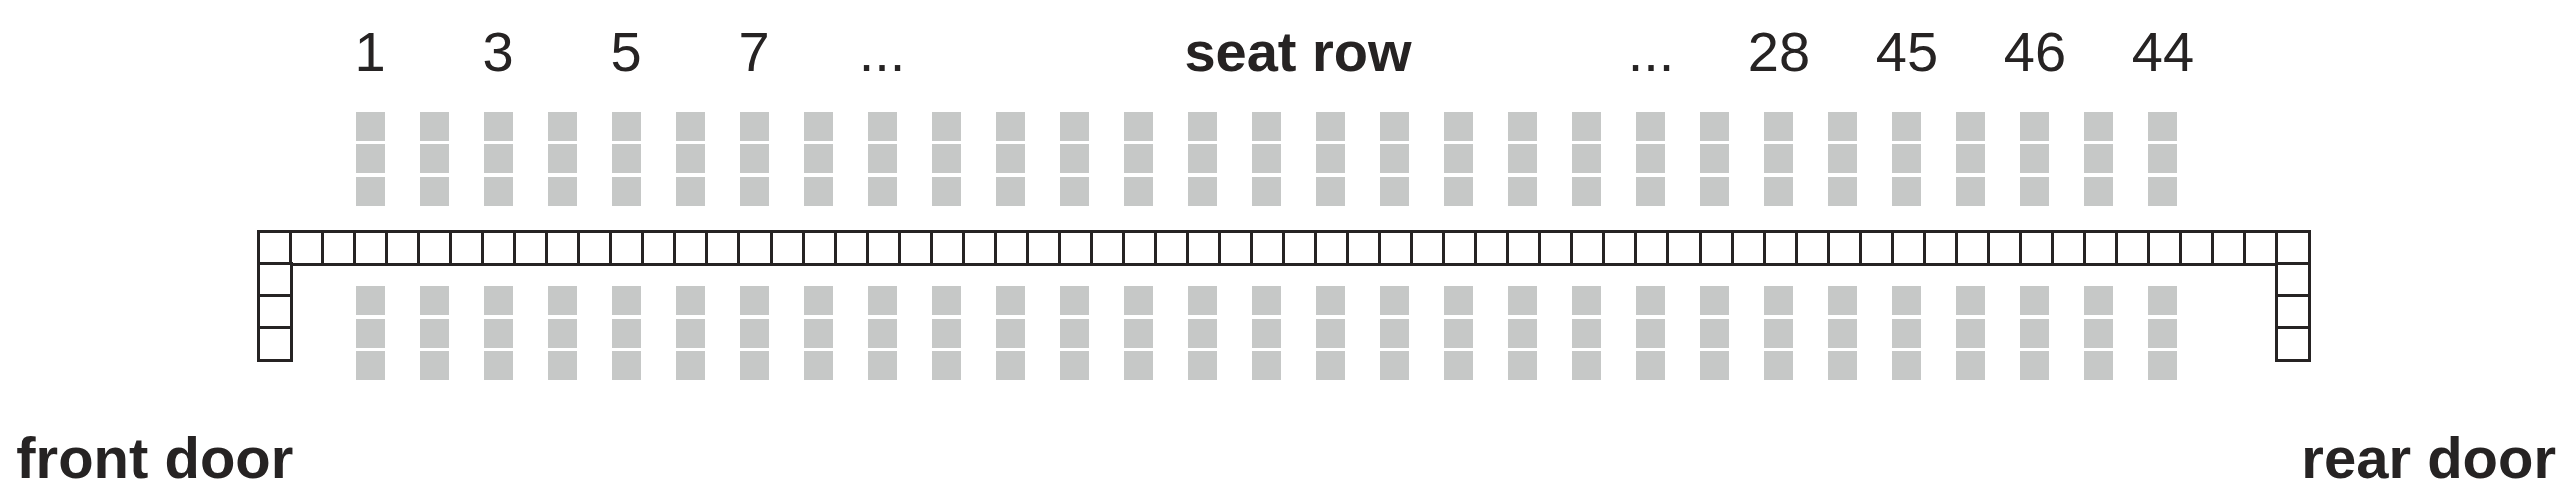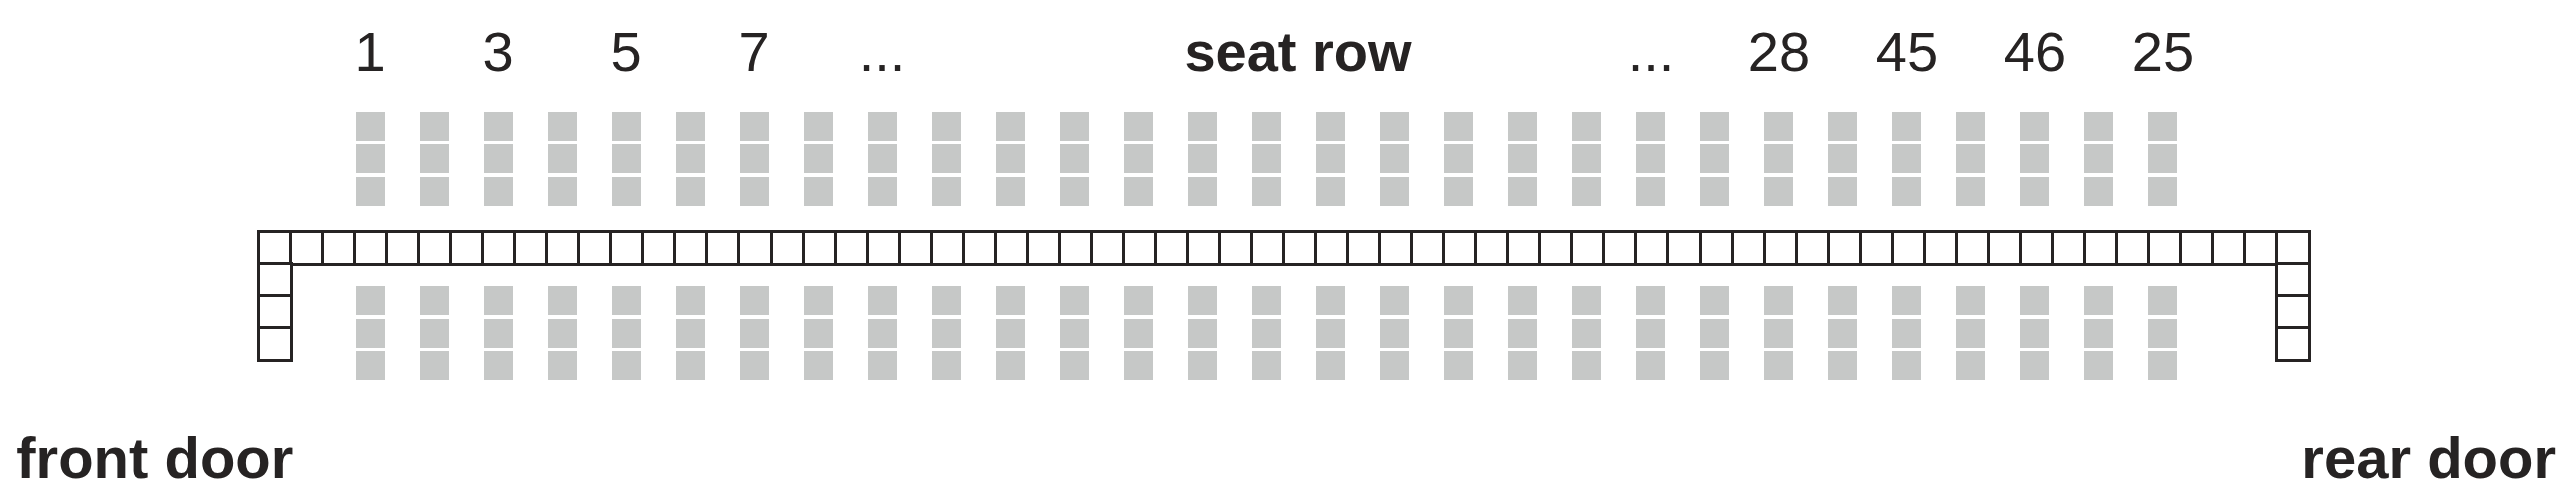--- a/index.html
+++ b/index.html
@@ -61,21 +61,21 @@
       <span class="header-label" style="left: 370px;">1</span>
       <span class="header-label" style="left: 498px;">3</span>
       <span class="header-label" style="left: 626px;">5</span>
       <span class="header-label" style="left: 754px;">7</span>
       <span class="header-label" style="left: 882px;">...</span>
       <span class="header-label bold" style="left: 1298px;">seat row</span>
       <span class="header-label" style="left: 1651px;">...</span>
       <span class="header-label" style="left: 1779px;">28</span>
       <span class="header-label" style="left: 1907px;">45</span>
       <span class="header-label" style="left: 2035px;">46</span>
-      <span class="header-label" style="left: 2163px;">25</span>
+      <span class="header-label" style="left: 2163px;">44</span>
     </div>
   <div class="layer">
       <div class="seat" style="left: 356px; top: 112px;"></div>
       <div class="seat" style="left: 356px; top: 144px;"></div>
       <div class="seat" style="left: 356px; top: 177px;"></div>
       <div class="seat" style="left: 356px; top: 286px;"></div>
       <div class="seat" style="left: 356px; top: 319px;"></div>
       <div class="seat" style="left: 356px; top: 351px;"></div>
       <div class="seat" style="left: 420px; top: 112px;"></div>
       <div class="seat" style="left: 420px; top: 144px;"></div>

